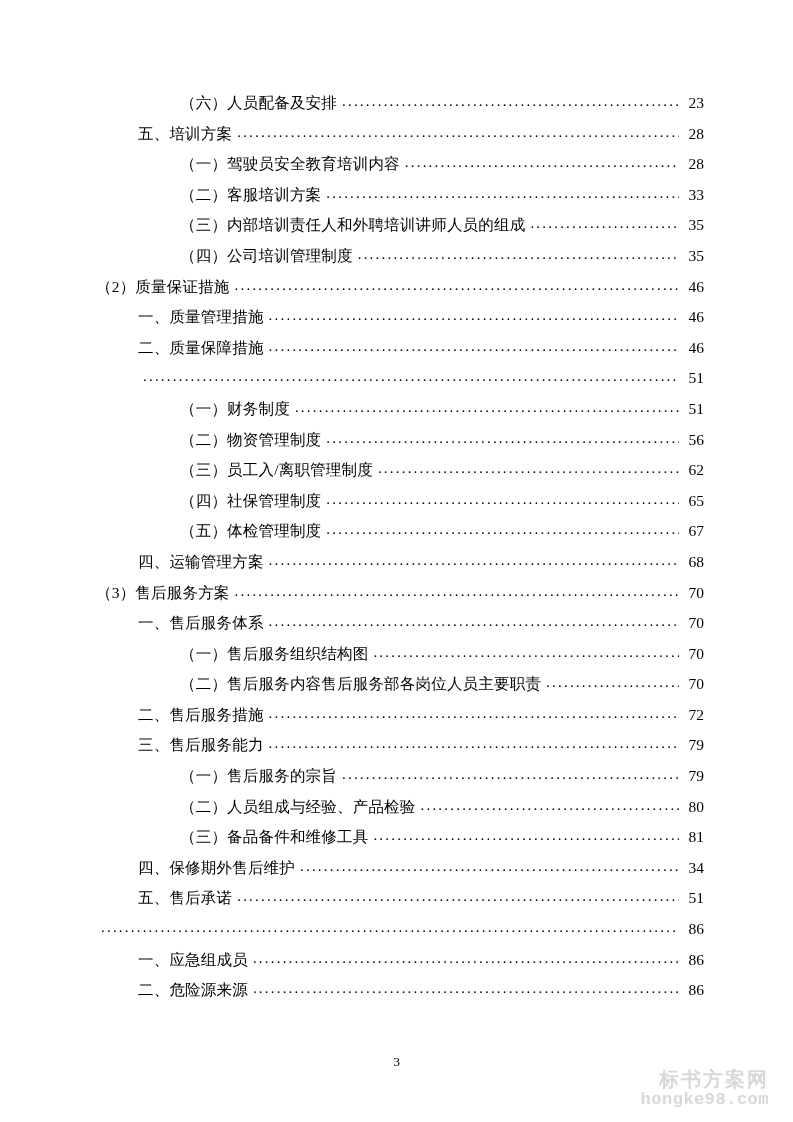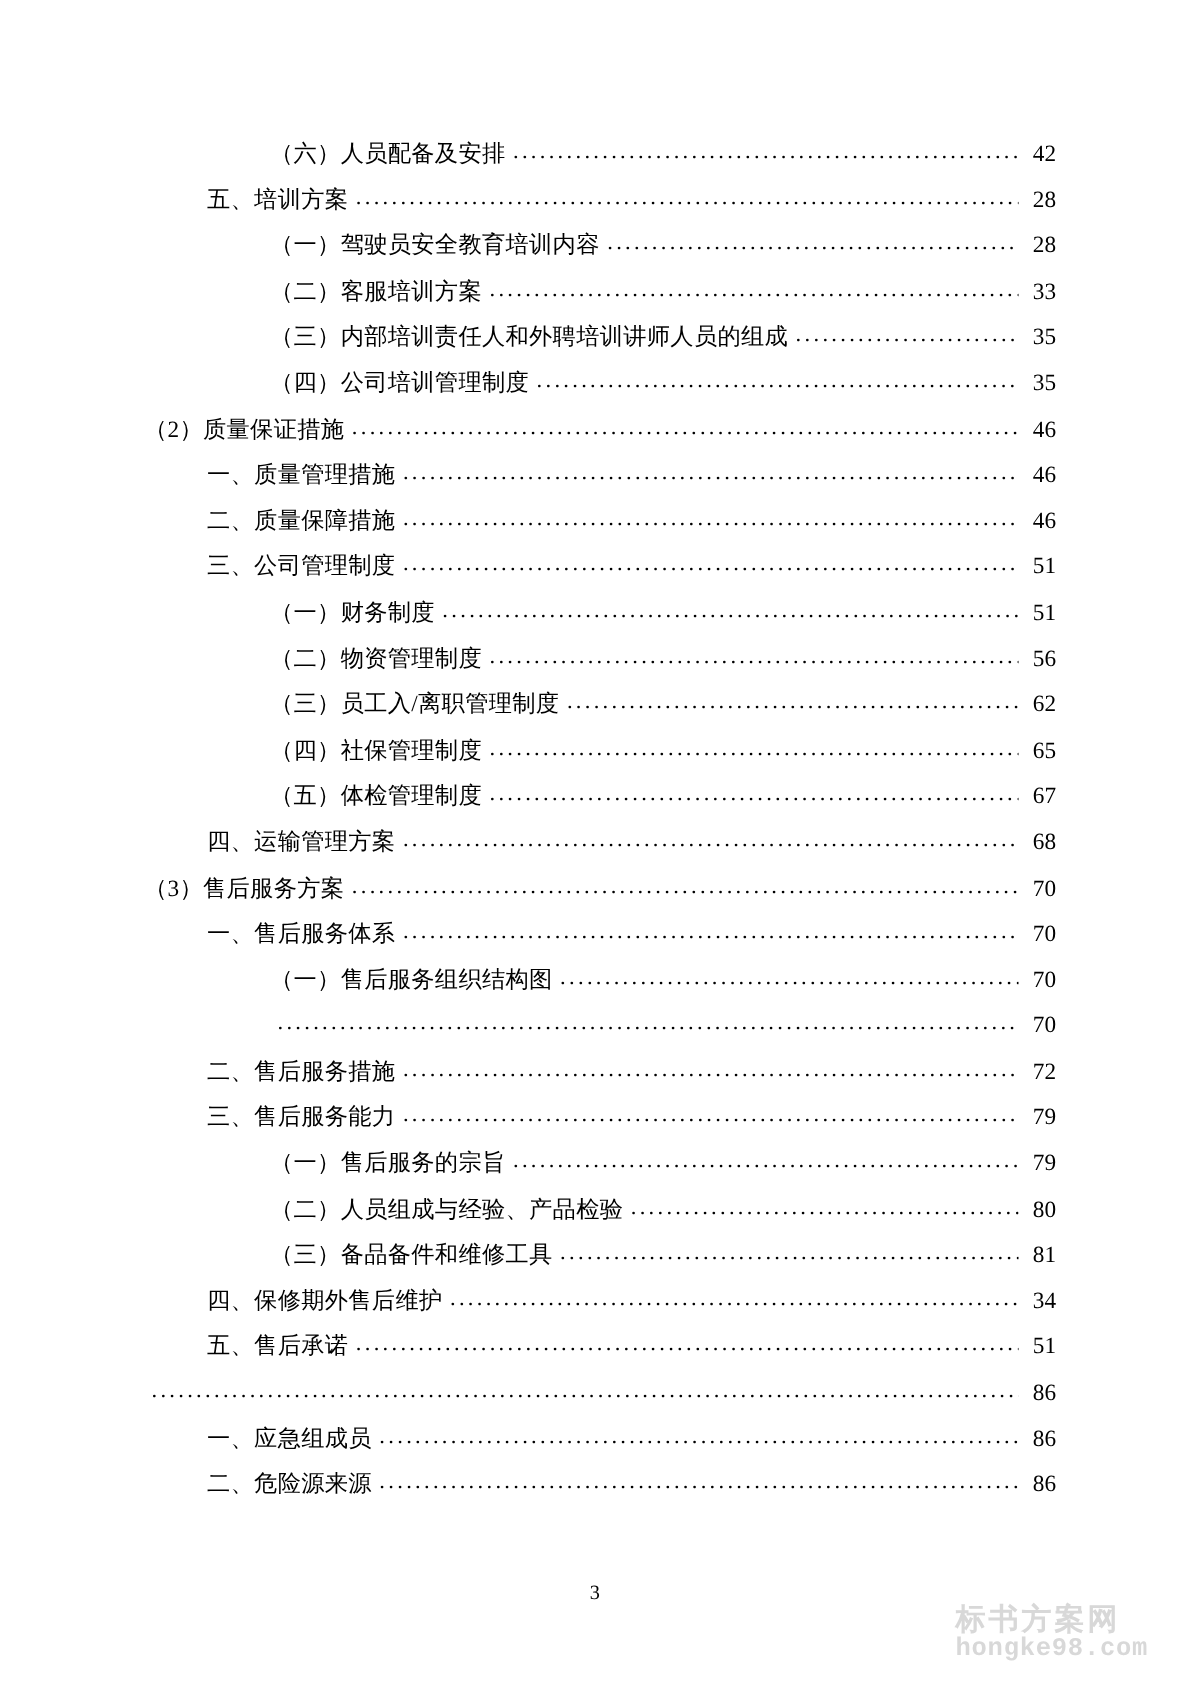--- a/index.html
+++ b/index.html
@@ -68,21 +68,21 @@
     width: 793px;
     text-align: center;
     font-size: 13.5px;
     font-family: "Liberation Serif", serif;
   }
   .watermark {
     position: absolute;
     right: 24px;
     bottom: 12px;
     width: 132px;
-    text-align: left;
+    text-align: right;
     color: #d8d8d8;
     user-select: none;
   }
   .watermark .wm-top {
     font-size: 20px;
     letter-spacing: 2px;
     font-family: "DejaVu Sans", sans-serif;
     font-weight: bold;
     line-height: 1.1;
   }
@@ -96,21 +96,21 @@
 </style>
 </head>
 <body>
 
 <div class="page">
 
   <div class="toc" id="toc-container">
       <div class="toc-row lvl2">
         <span class="toc-label">（六）人员配备及安排</span>
         <span class="toc-dots">........................................................................................................................</span>
-        <span class="toc-page">42</span>
+        <span class="toc-page">23</span>
       </div>
       <div class="toc-row lvl1">
         <span class="toc-label">五、培训方案</span>
         <span class="toc-dots">........................................................................................................................</span>
         <span class="toc-page">28</span>
       </div>
       <div class="toc-row lvl2">
         <span class="toc-label">（一）驾驶员安全教育培训内容</span>
         <span class="toc-dots">........................................................................................................................</span>
         <span class="toc-page">28</span>
@@ -139,21 +139,20 @@
         <span class="toc-label">一、质量管理措施</span>
         <span class="toc-dots">........................................................................................................................</span>
         <span class="toc-page">46</span>
       </div>
       <div class="toc-row lvl1">
         <span class="toc-label">二、质量保障措施</span>
         <span class="toc-dots">........................................................................................................................</span>
         <span class="toc-page">46</span>
       </div>
       <div class="toc-row lvl1">
-        <span class="toc-label">三、公司管理制度</span>
         <span class="toc-dots">........................................................................................................................</span>
         <span class="toc-page">51</span>
       </div>
       <div class="toc-row lvl2">
         <span class="toc-label">（一）财务制度</span>
         <span class="toc-dots">........................................................................................................................</span>
         <span class="toc-page">51</span>
       </div>
       <div class="toc-row lvl2">
         <span class="toc-label">（二）物资管理制度</span>
@@ -189,20 +188,21 @@
         <span class="toc-label">一、售后服务体系</span>
         <span class="toc-dots">........................................................................................................................</span>
         <span class="toc-page">70</span>
       </div>
       <div class="toc-row lvl2">
         <span class="toc-label">（一）售后服务组织结构图</span>
         <span class="toc-dots">........................................................................................................................</span>
         <span class="toc-page">70</span>
       </div>
       <div class="toc-row lvl2">
+        <span class="toc-label">（二）售后服务内容售后服务部各岗位人员主要职责</span>
         <span class="toc-dots">........................................................................................................................</span>
         <span class="toc-page">70</span>
       </div>
       <div class="toc-row lvl1">
         <span class="toc-label">二、售后服务措施</span>
         <span class="toc-dots">........................................................................................................................</span>
         <span class="toc-page">72</span>
       </div>
       <div class="toc-row lvl1">
         <span class="toc-label">三、售后服务能力</span>

